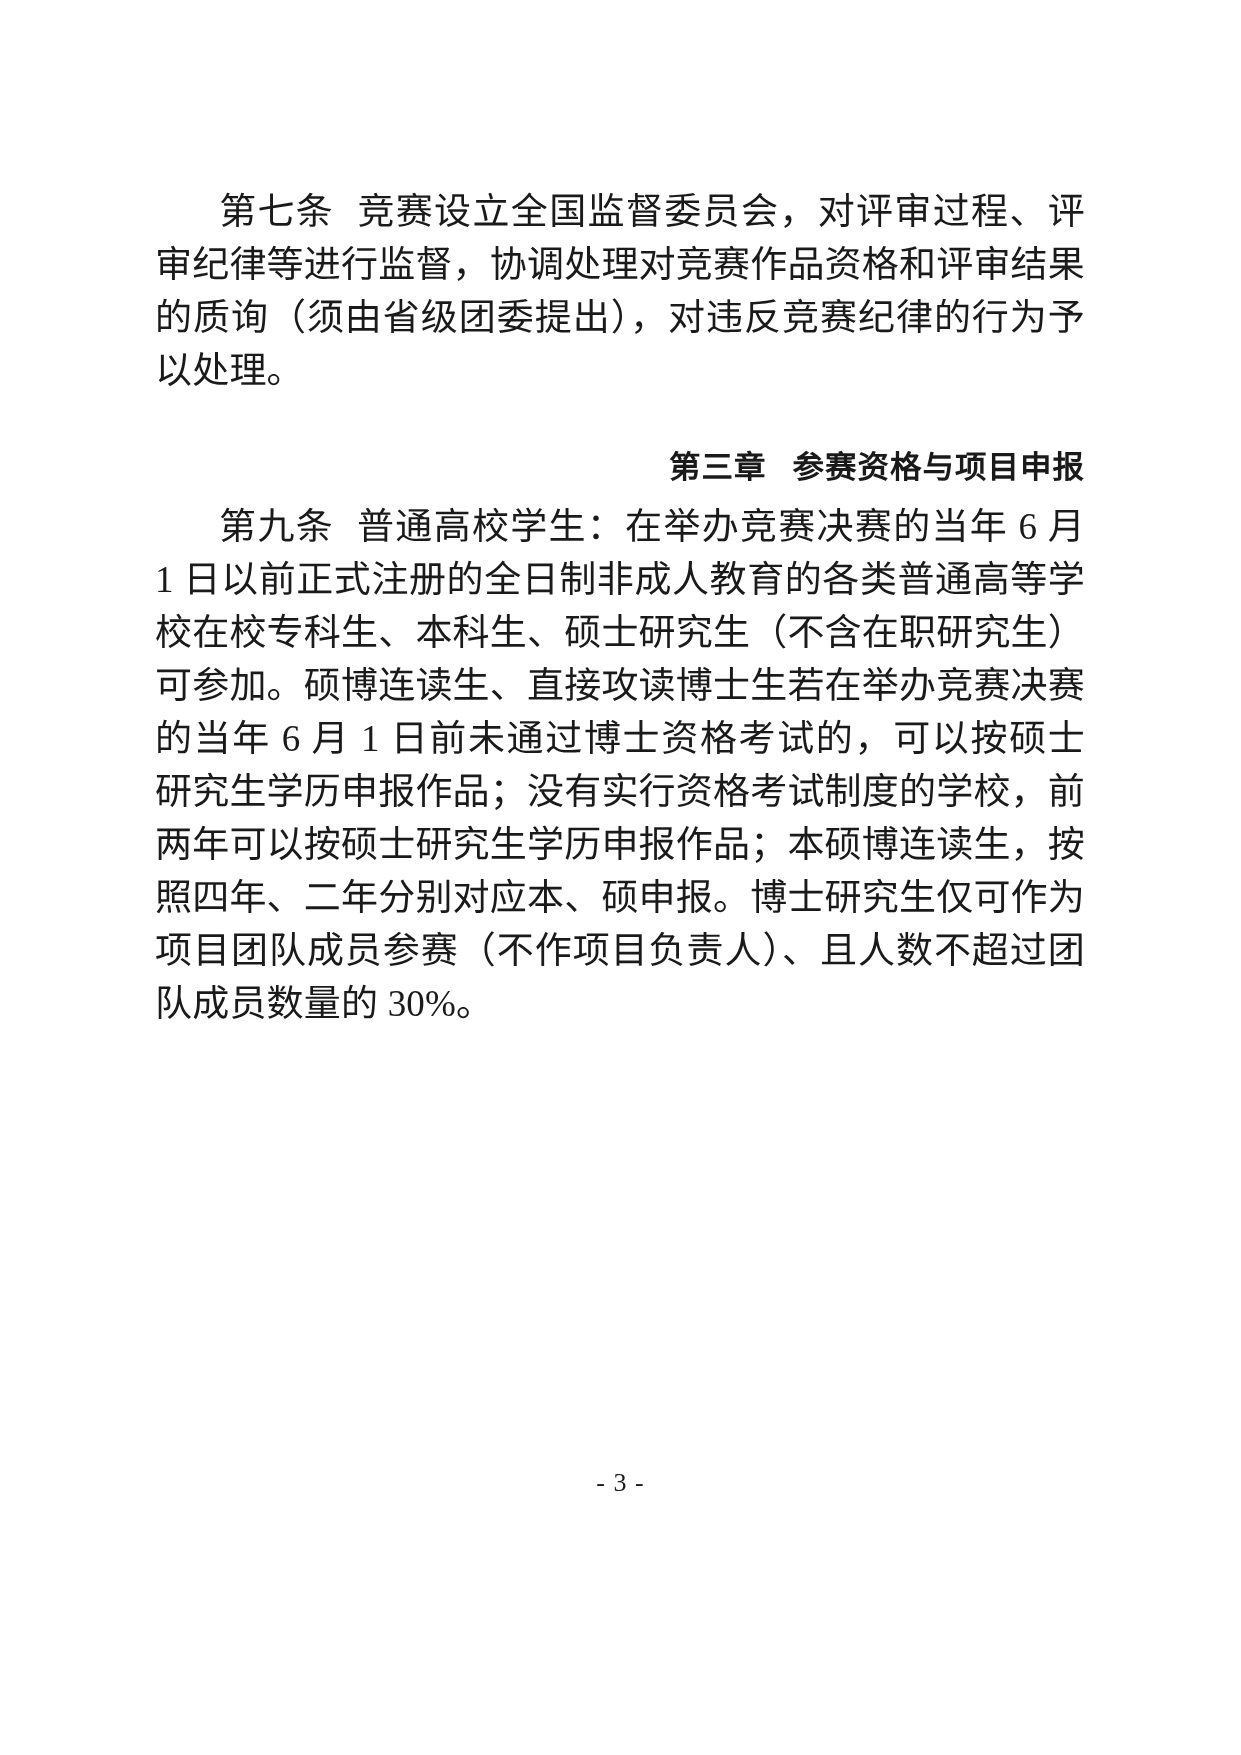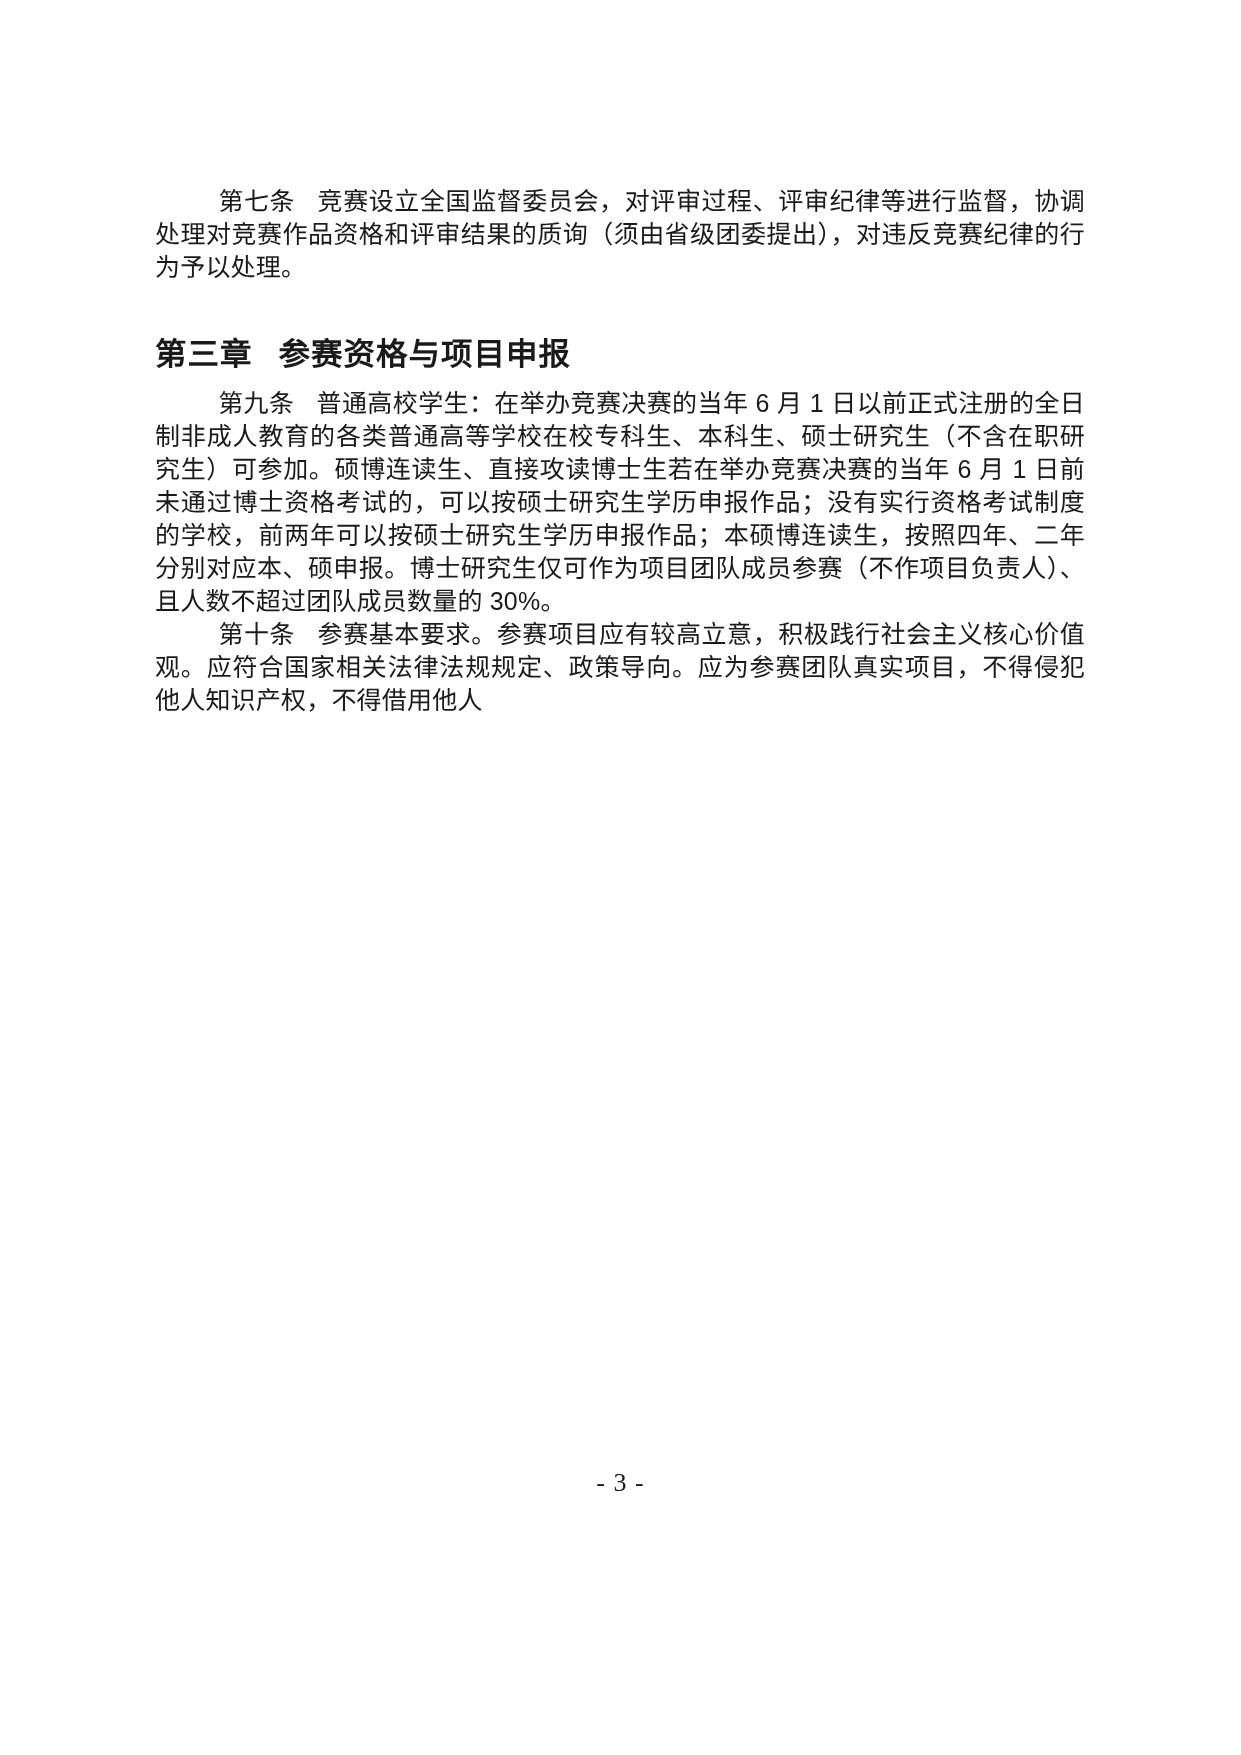--- a/index.html
+++ b/index.html
@@ -22,41 +22,41 @@
     width: 1241px;
     height: 1755px;
     box-sizing: border-box;
     padding: 185px 155px 0 155px;
   }
   .doc-body {
     width: 930px;
   }
   p.para {
     margin: 0 0 0 0;
-    font-size: 25px;
-    line-height: 33px;
+    font-size: 37px;
+    line-height: 53px;
     text-align: justify;
     text-justify: inter-ideograph;
     text-indent: 0;
     letter-spacing: 0.2px;
-    font-family: Liberation Sans, sans-serif;
+    font-family: Liberation Serif, serif;
   }
   p.para .indent {
     display: inline-block;
     width: 63px;
   }
   p.para .gap {
     display: inline-block;
     width: 22px;
   }
   h2.chapter-heading {
     margin: 44px 0 6px 0;
     font-size: 31.5px;
     line-height: 53px;
-    text-align: left;
+    text-align: right;
     font-weight: bold;
     letter-spacing: 1px;
     font-family: "DejaVu Sans", "Liberation Sans", sans-serif;
   }
   h2.chapter-heading .gap {
     display: inline-block;
     width: 26px;
   }
   .page-number {
     position: absolute;
@@ -77,18 +77,17 @@
   <div class="doc-body">
 
     <p class="para"><span class="indent"></span><span>第七条</span><span class="gap"></span><span>竞赛设立全国监督委员会，对评审过程、评审纪律等进行监督，协调处理对竞赛作品资格和评审结果的质询（须由省级团委提出），对违反竞赛纪律的行为予以处理。</span></p>
 
 
     <h2 class="chapter-heading"><span>第三章</span><span class="gap"></span><span>参赛资格与项目申报</span></h2>
 
     <p class="para"><span class="indent"></span><span>第九条</span><span class="gap"></span><span>普通高校学生：在举办竞赛决赛的当年 6 月 1 日以前正式注册的全日制非成人教育的各类普通高等学校在校专科生、本科生、硕士研究生（不含在职研究生）可参加。硕博连读生、直接攻读博士生若在举办竞赛决赛的当年 6 月 1 日前未通过博士资格考试的，可以按硕士研究生学历申报作品；没有实行资格考试制度的学校，前两年可以按硕士研究生学历申报作品；本硕博连读生，按照四年、二年分别对应本、硕申报。博士研究生仅可作为项目团队成员参赛（不作项目负责人）、且人数不超过团队成员数量的 30%。</span></p>
 
 
-    <p class="para"><span class="indent"></span><span>第十条</span><span class="gap"></span><span>参赛基本要求。参赛项目应有较高立意，积极践行社会主义核心价值观。应符合国家相关法律法规规定、政策导向。应为参赛团队真实项目，不得侵犯他人知识产权，不得借用他人</span></p>
 
   </div>
 </div>
 
 <div class="page-number">- 3 -</div>
 
 </body></html>

